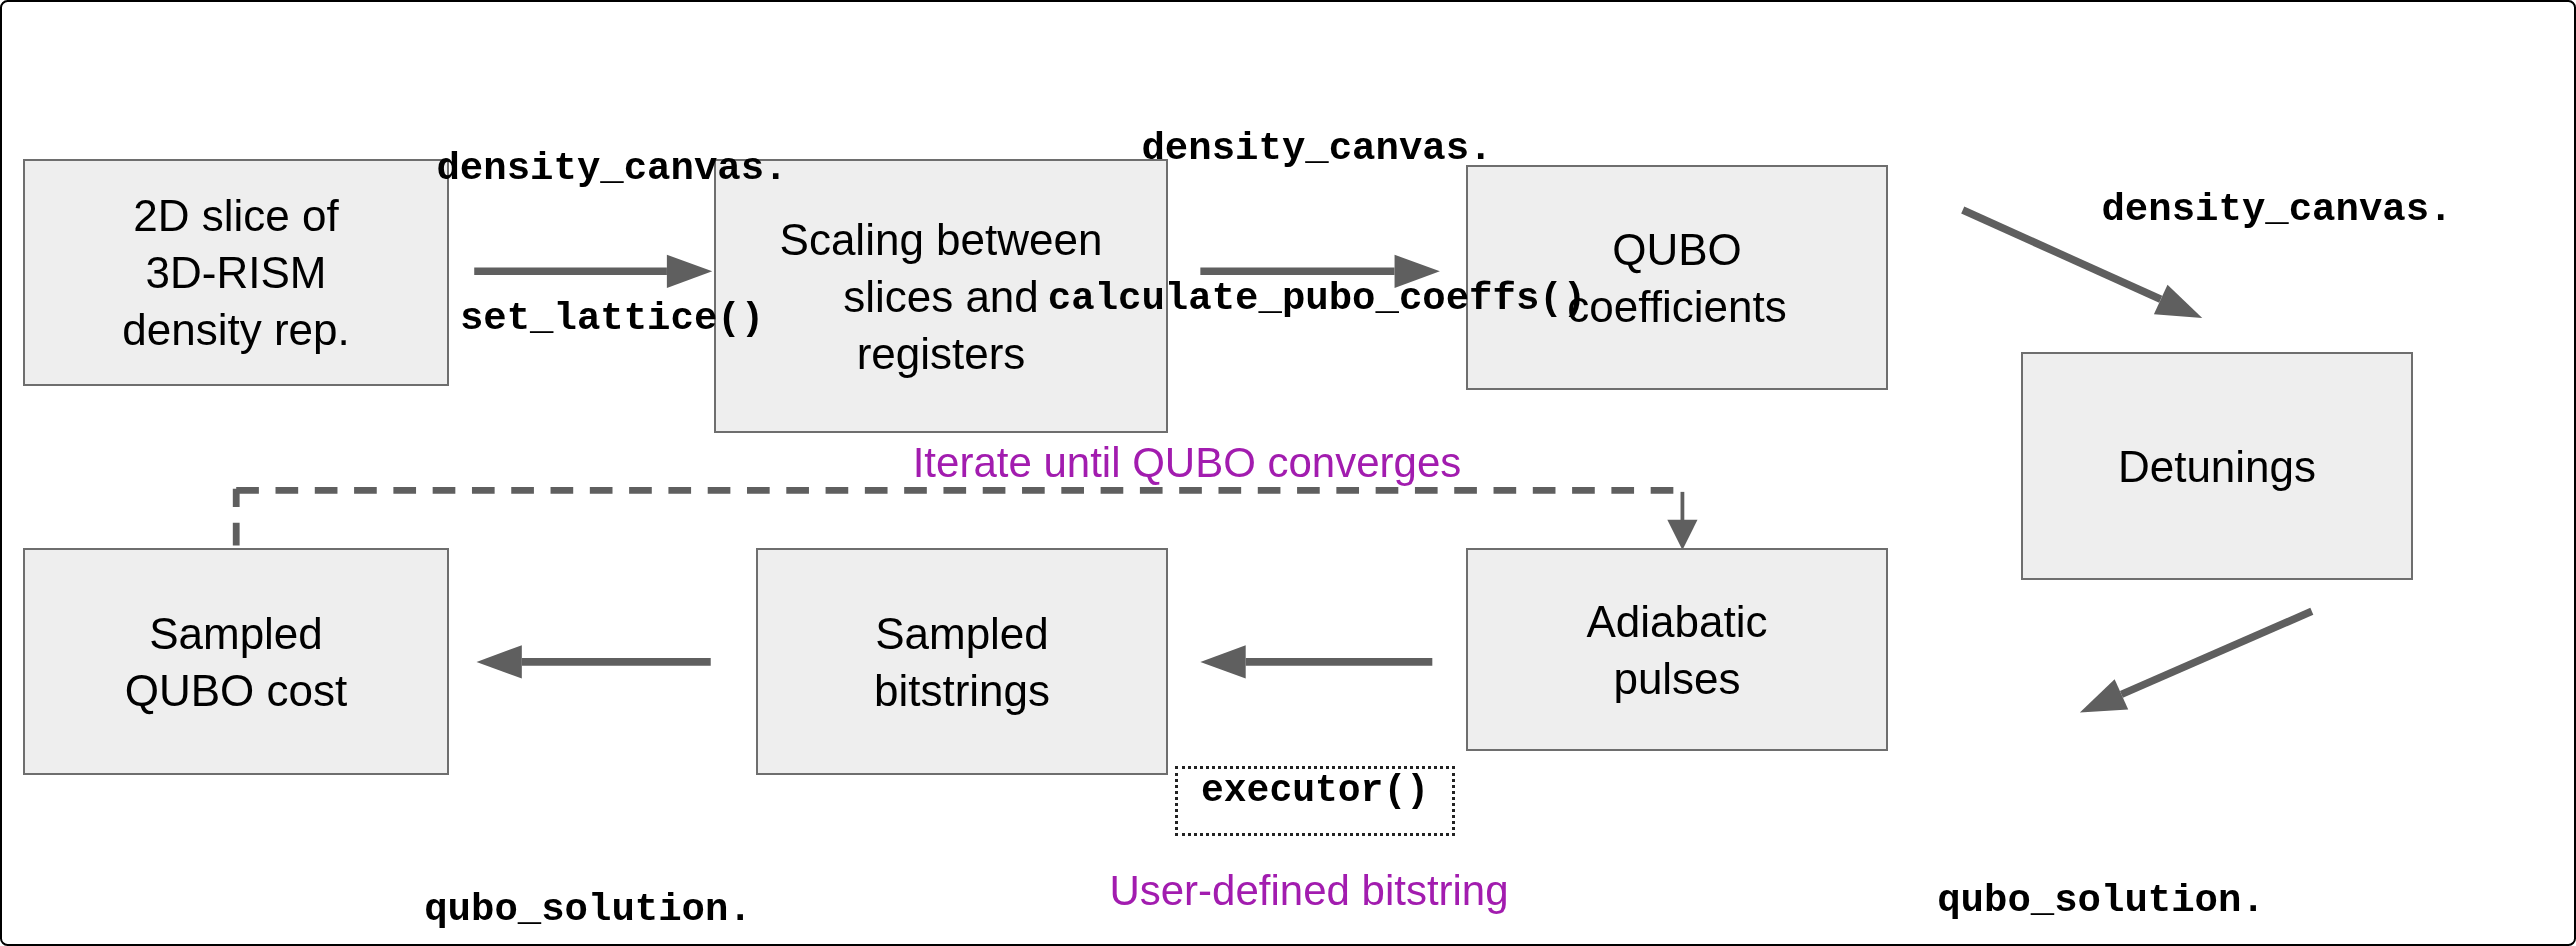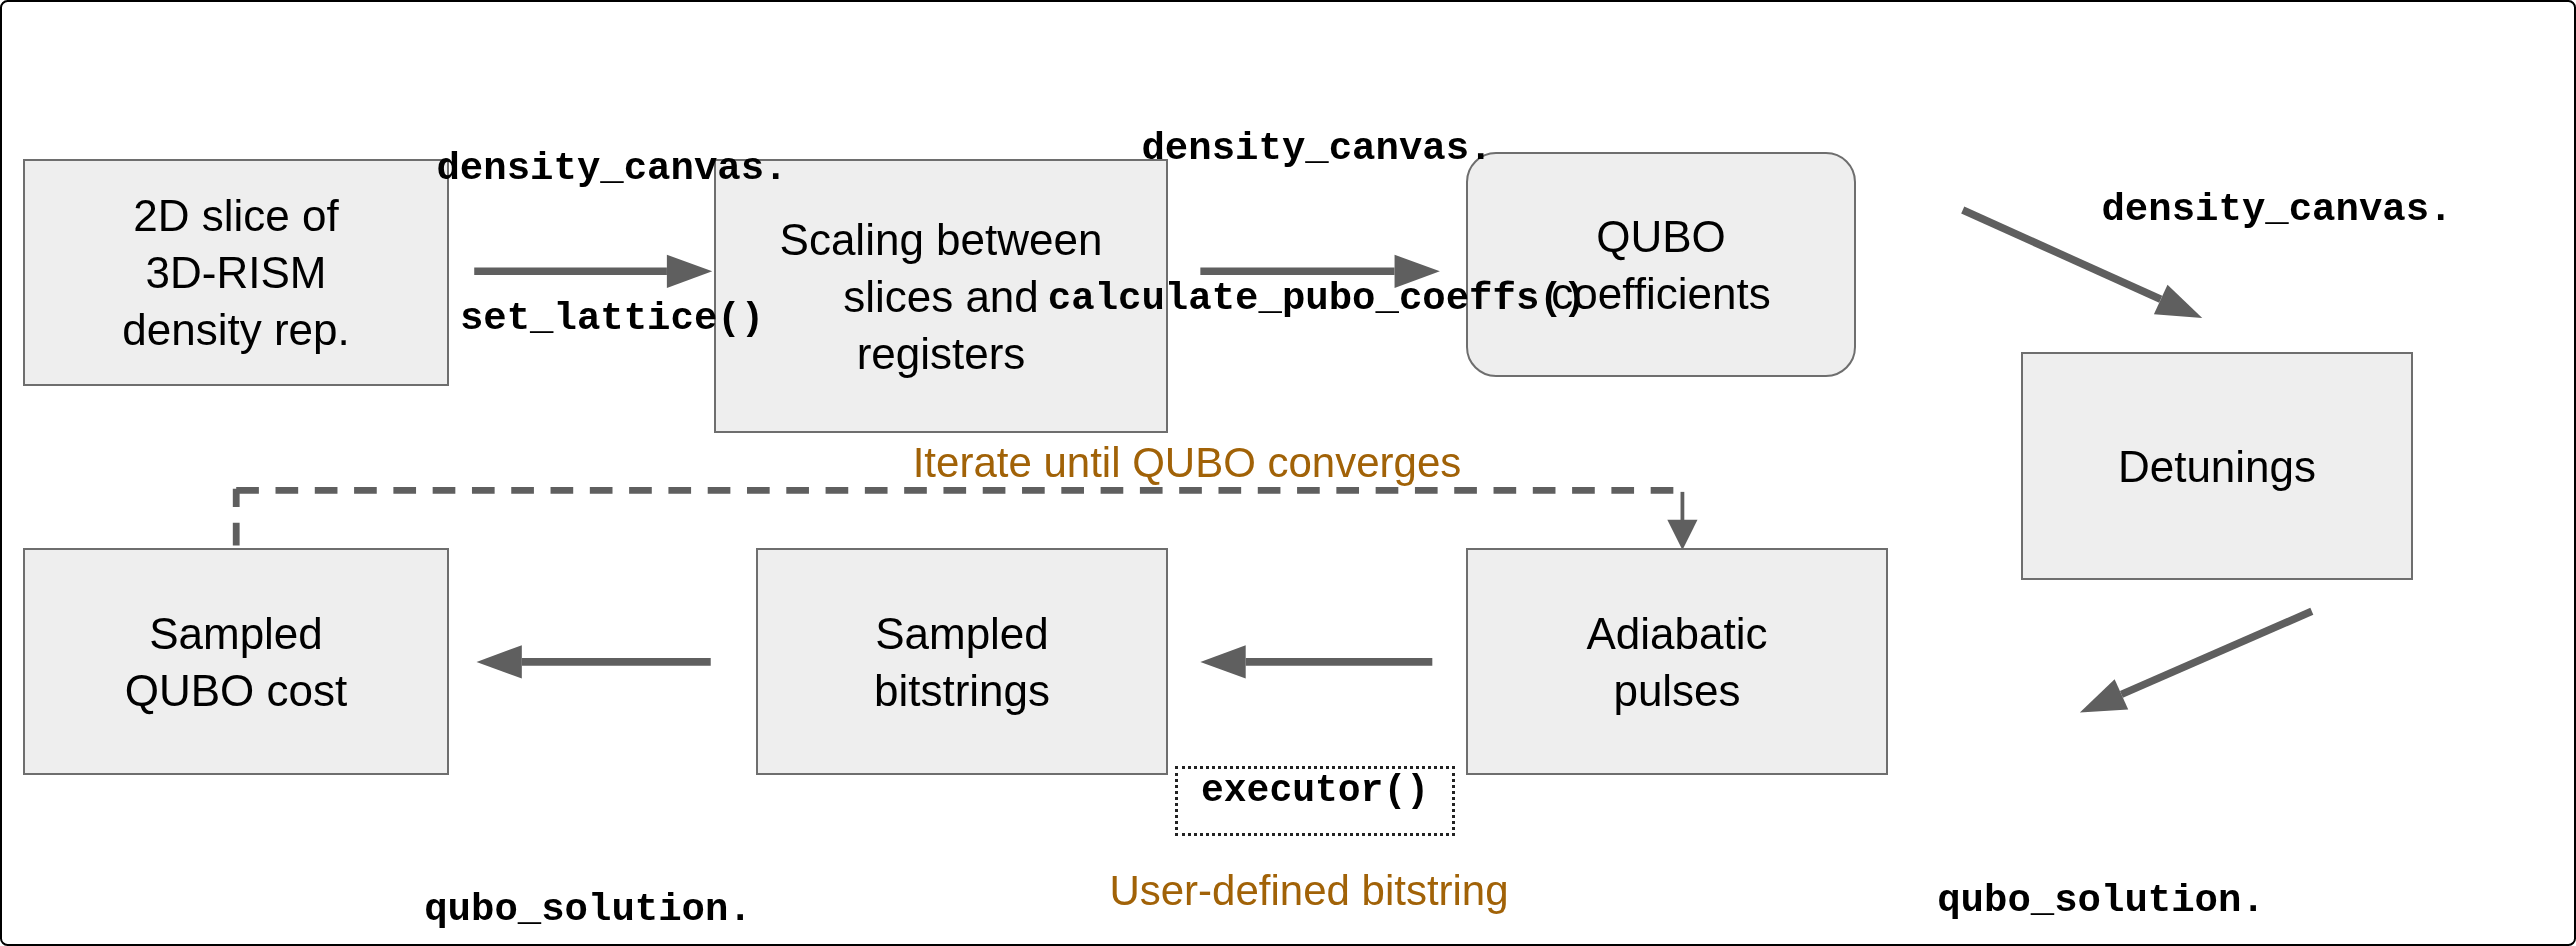--- a/index.html
+++ b/index.html
@@ -51,21 +51,21 @@
     line-height: 50px;
     color: #000000;
     white-space: pre;
   }
   .annotation {
     position: absolute;
     transform: translateX(-50%);
     text-align: center;
     font-size: 42px;
     line-height: 45px;
-    color: #a16207;
+    color: #a21caf;
     white-space: pre;
   }
   .executor-box {
     position: absolute;
     left: 1175px;
     top: 766px;
     width: 280px;
     height: 70px;
     box-sizing: border-box;
     border: 3px dotted #222222;
@@ -75,25 +75,25 @@
     justify-content: center;
     font-family: "Liberation Mono", monospace;
     font-weight: 700;
     font-size: 38px;
     color: #000000;
     white-space: pre;
   }
   
   .n-slice        { left: 23px;   top: 159px; width: 426px; height: 227px; }
   .n-scaling      { left: 714px;  top: 159px; width: 454px; height: 274px; }
-  .n-qubo         { left: 1466px; top: 152px; width: 390px; height: 225px; border-radius: 30px; }
+  .n-qubo         { left: 1466px; top: 165px; width: 422px; height: 225px; }
   .n-detunings    { left: 2021px; top: 352px; width: 392px; height: 228px; }
   .n-sampled-min  { left: 23px;   top: 548px; width: 426px; height: 227px; }
   .n-sampled      { left: 756px; top: 548px; width: 412px; height: 227px; }
-  .n-adiabatic    { left: 1466px; top: 548px; width: 422px; height: 227px; }
+  .n-adiabatic    { left: 1466px; top: 548px; width: 422px; height: 203px; }
 
   .lbl-set-lattice   { left: 612px;  top: 44px; }
   .lbl-pubo          { left: 1317px; top: 24px; }
   .lbl-detunings     { left: 2277px; top: 85px; }
   .lbl-find-optimal  { left: 588px;  top: 785px; }
   .lbl-pulse-seq     { left: 2101px; top: 776px; }
   .lbl-iterate       { left: 1187px; top: 440px; }
   .lbl-user-executor { left: 1309px; top: 868px; }
 </style>
 </head>

